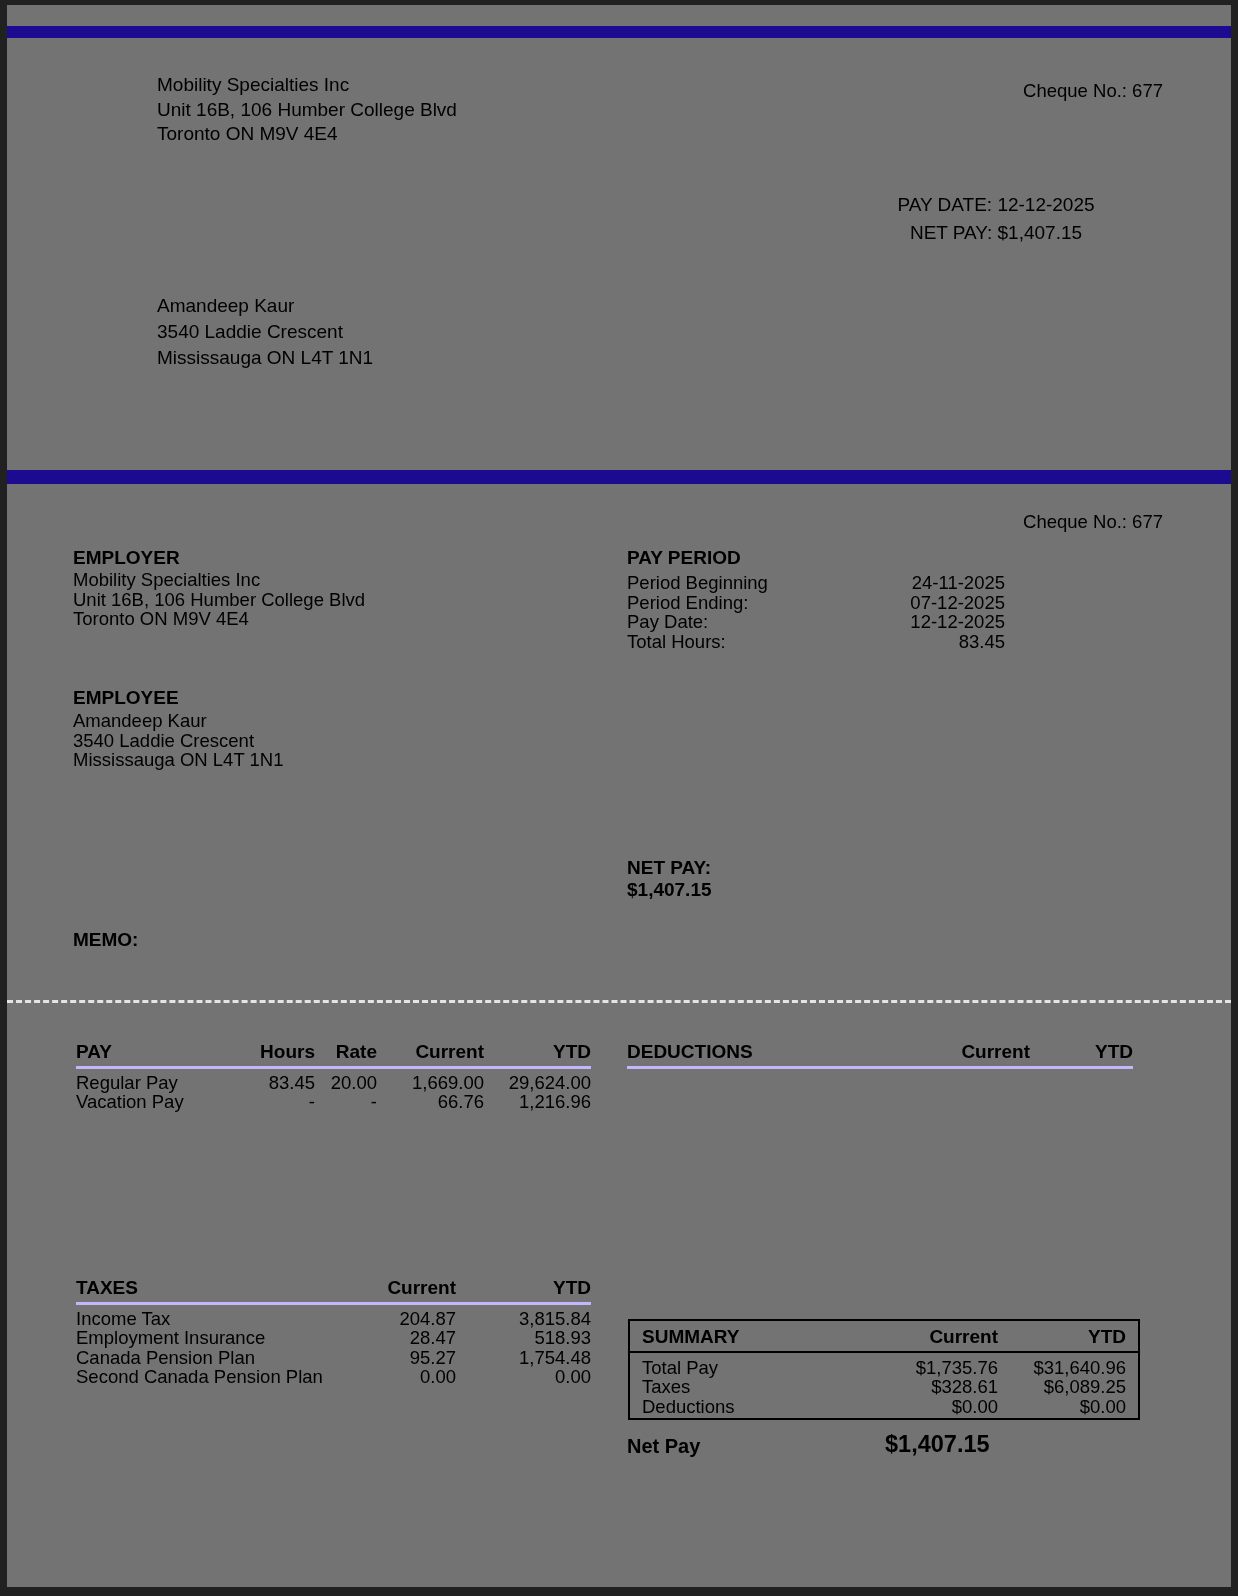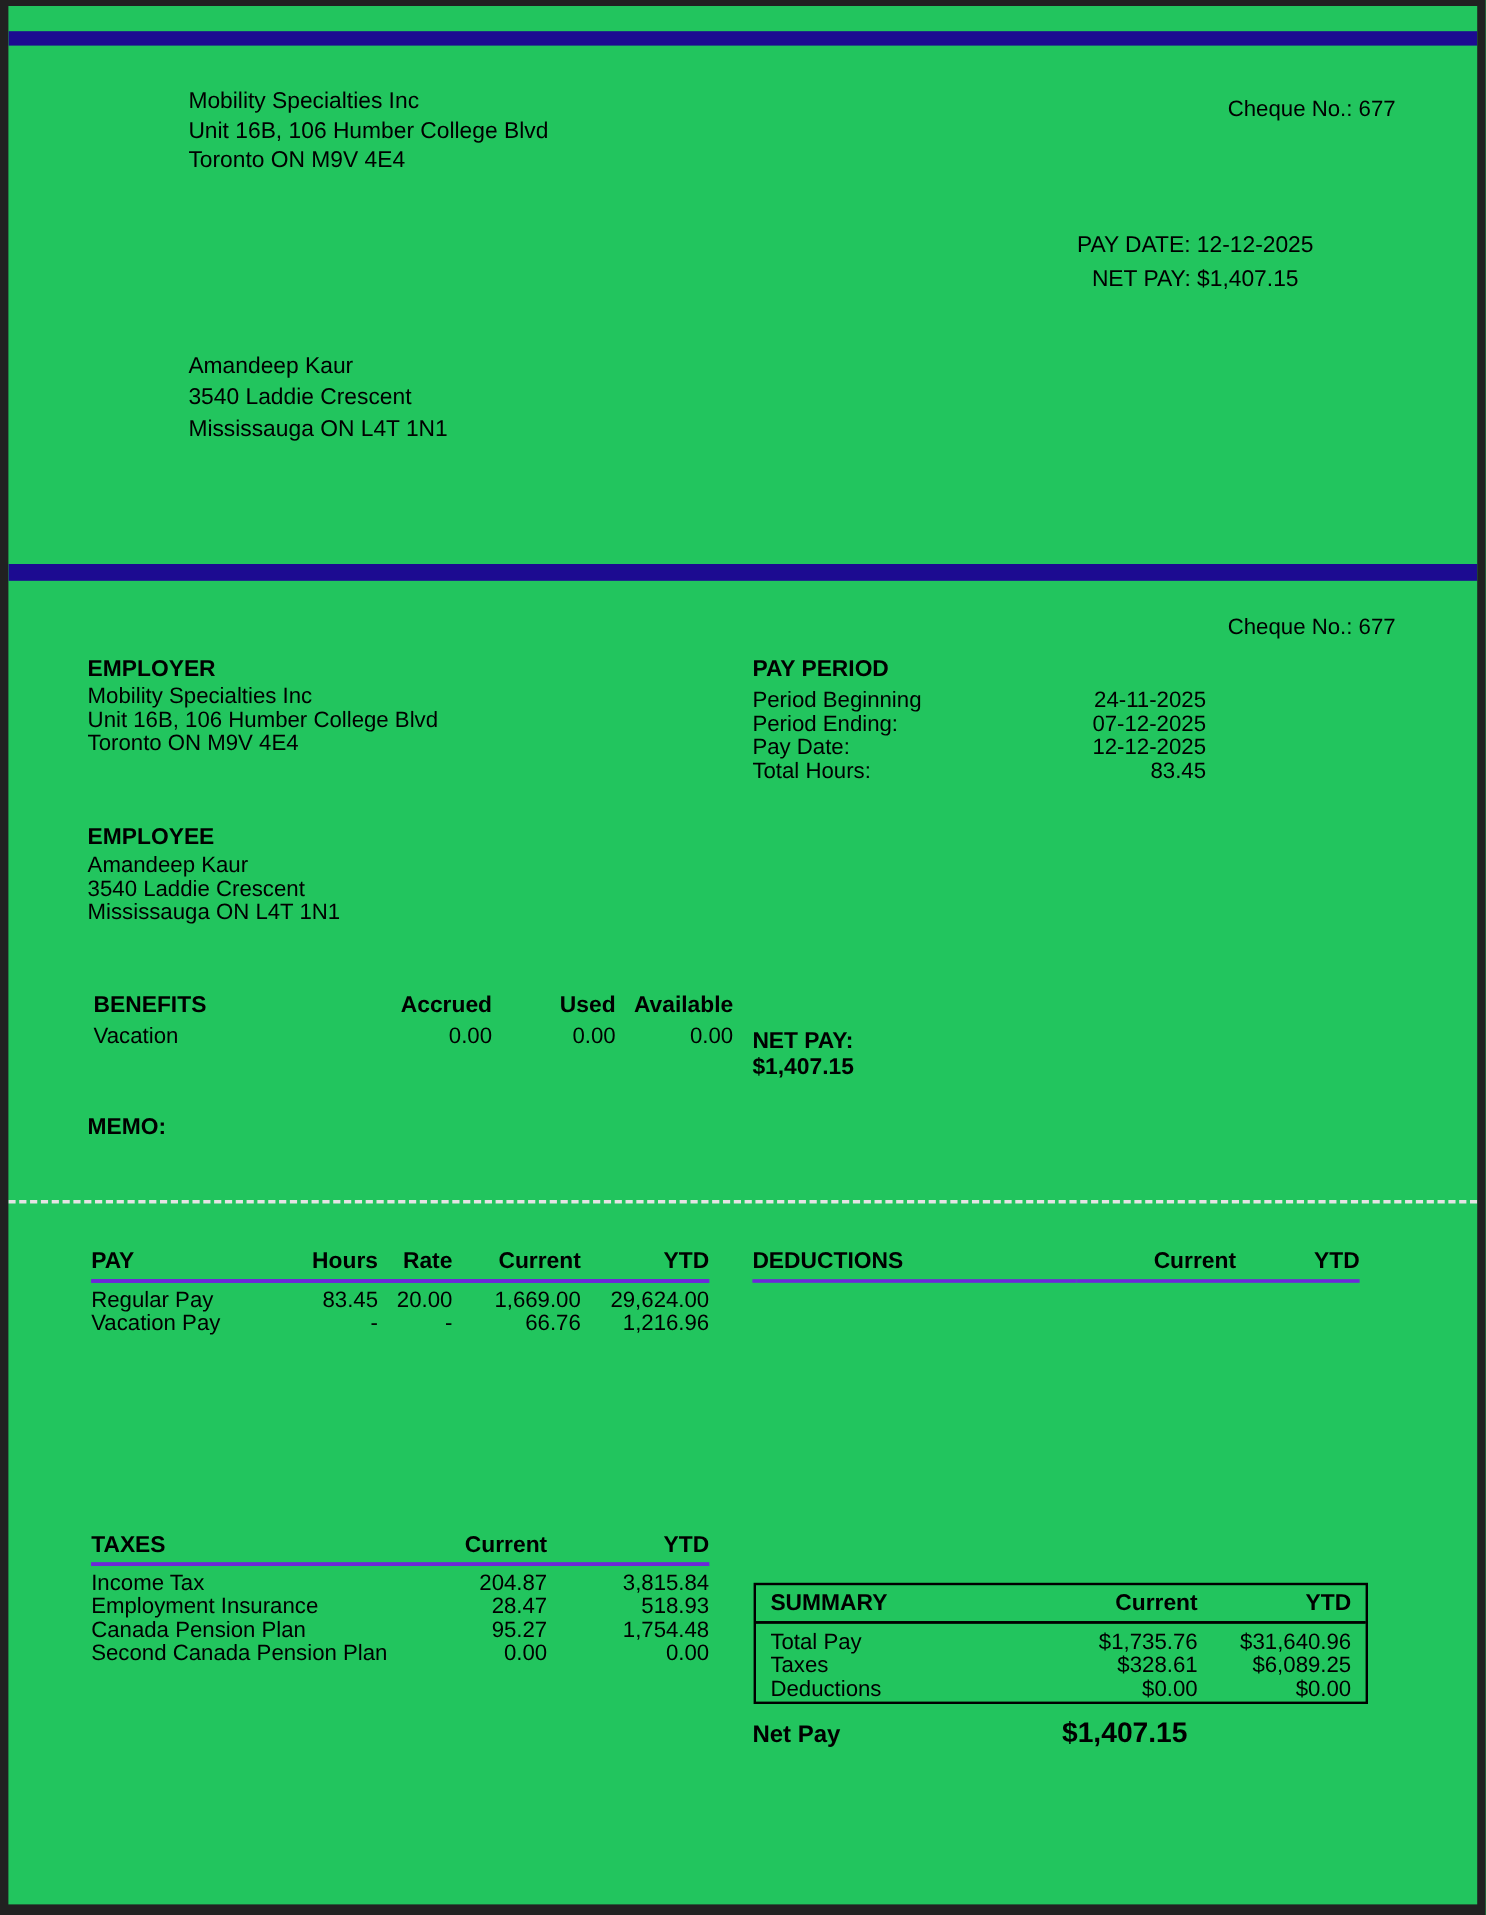--- a/index.html
+++ b/index.html
@@ -7,21 +7,21 @@
     width:1238px; height:1596px;
     background:#212121;
     position:relative;
     font-family:"Liberation Sans", sans-serif;
     color:#000;
     -webkit-font-smoothing:antialiased;
   }
   .page {
     position:absolute; left:7px; top:5px;
     width:1224px; height:1582px;
-    background:#22c55e; overflow:hidden;
+    background:#737373; overflow:hidden;
   }
   .abs { position:absolute; }
   .bar { position:absolute; left:0; right:0; background:#1c0b91; }
   .bar-top { top:21px; height:12px; }
   .bar-mid { top:465px; height:14px; }
   .b { font-weight:bold; }
 
   .company-block { left:150px; top:68px; font-size:19px; line-height:24.6px; }
   .cheque-1 { top:75px; right:68px; font-size:18.5px; }
   .cheque-2 { top:506px; right:68px; font-size:18.5px; }
@@ -46,21 +46,21 @@
   .l { text-align:left; }
 
   .benefits-table { left:71px; top:822px; width:533px; }
   .benefits-table th { padding-bottom:4px; }
   .benefits-table td { line-height:19.5px; }
 
   .netpay-mid { left:620px; top:852px; width:507px; display:flex; justify-content:space-between; font-size:19px; font-weight:bold;flex-direction:column; }
   .memo { left:66px; top:924px; font-size:19px; }
   .dashed { position:absolute; left:0; right:0; top:995px; border-top:3px dashed #e4e4e4; }
 
-  .ruled thead th { border-bottom:3px solid #6d28d9; padding-bottom:3px;margin-left:24px; }
+  .ruled thead th { border-bottom:3px solid #c4b5fd; padding-bottom:3px;margin-left:24px; }
   .ruled tbody tr:first-child td { padding-top:4px; }
 
   .pay-table { left:69px; top:1036px; width:515px; }
   .ded-table { left:620px; top:1036px; width:506px; }
   .tax-table { left:69px; top:1272px; width:515px; }
 
   .summary-box { left:621px; top:1314px; width:512px; height:101px; border:2px solid #000; box-sizing:border-box; }
   .summary-table { width:100%; }
   .summary-table th { padding:5px 12px 3px 12px; border-bottom:2px solid #000000; }
   .summary-table td { padding:0 12px; line-height:19.3px; }
@@ -126,44 +126,20 @@
     </div>
   </div>
 
   <div class="abs sec-heading employee-heading">EMPLOYEE</div>
   <div class="abs addr-lines employee-lines">
     <div>Amandeep Kaur</div>
     <div>3540 Laddie Crescent</div>
     <div>Mississauga ON L4T 1N1</div>
   </div>
 
-  <table class="abs benefits-table">
-    <colgroup>
-        <col style="width:210px">
-        <col style="width:122px">
-        <col style="width:103px">
-        <col style="width:98px">
-      </colgroup>
-    <thead>
-      <tr>
-        <th class="l">BENEFITS</th>
-        <th>Accrued</th>
-        <th>Used</th>
-        <th>Available</th>
-      </tr>
-    </thead>
-    <tbody>
-      <tr>
-        <td class="l">Vacation</td>
-        <td>0.00</td>
-        <td>0.00</td>
-        <td>0.00</td>
-      </tr>
-    </tbody>
-  </table>
 
   <div class="abs netpay-mid">
     <span>NET PAY:</span>
     <span>$1,407.15</span>
   </div>
 
   <div class="abs memo b">MEMO:</div>
 
   <div class="dashed"></div>
 

